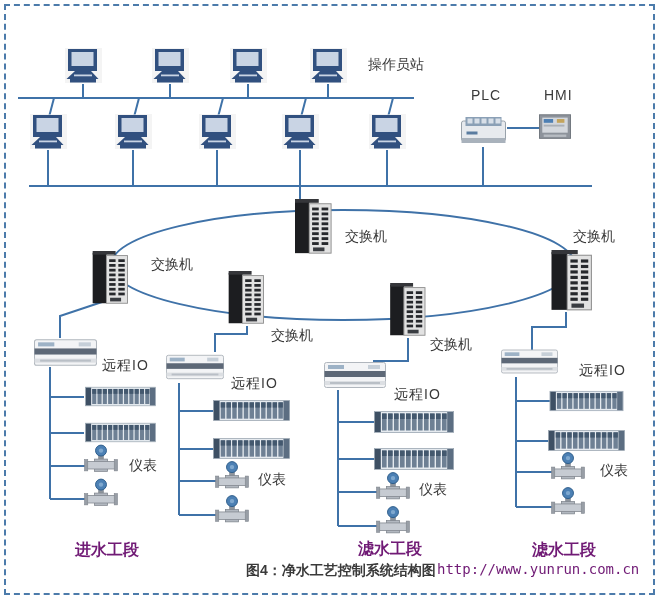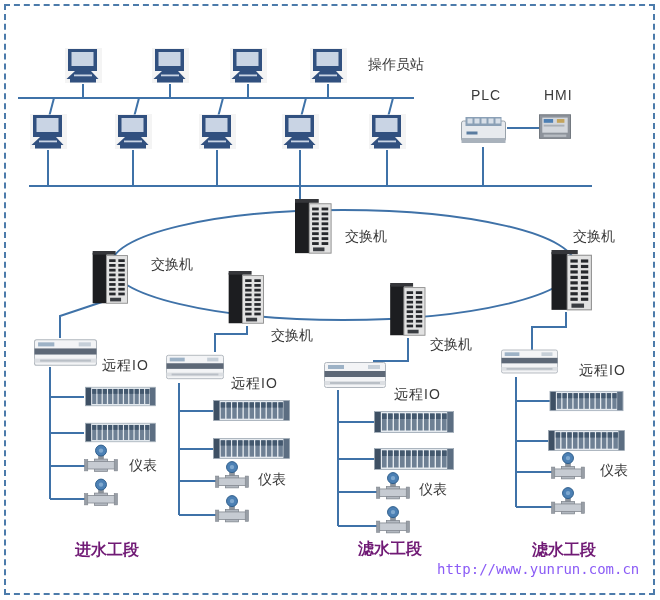--- a/index.html
+++ b/index.html
@@ -4,21 +4,21 @@
 <style>
   html,body{margin:0;padding:0;background:#fff;}
   #stage{position:relative;width:660px;height:600px;background:#ffffff;overflow:hidden;
          font-family:"Liberation Sans",sans-serif;}
   #frame{position:absolute;left:4px;top:4px;right:5px;bottom:5px;border:2px dashed #4c7bab;pointer-events:none;}
   svg{position:absolute;left:0;top:0;}
   .lbl{position:absolute;color:#3a3a3a;font-size:14px;white-space:nowrap;line-height:1.1;}
   .lbl-sm{font-size:14px;letter-spacing:1px;}
   .section{position:absolute;color:#701a75;font-size:16px;font-weight:bold;white-space:nowrap;}
   .caption{position:absolute;color:#3a3a3a;font-size:14px;font-weight:bold;white-space:nowrap;}
-  .url{position:absolute;color:#8b5cf6;font-size:14px;font-family:"DejaVu Sans Mono",monospace;white-space:nowrap;}
+  .url{position:absolute;color:#701a75;font-size:14px;font-family:"DejaVu Sans Mono",monospace;white-space:nowrap;}
 </style>
 </head>
 <body>
 
 <div id="stage">
 
   <svg width="660" height="600" viewBox="0 0 660 600">
     <defs>
       <symbol id="sym-computer" viewBox="0 0 44 38">
         <rect x="4" y="0" width="37" height="35" fill="#ebebeb" opacity="0.55"></rect>
@@ -219,16 +219,17 @@
 
   <div class="lbl" style="left:129px;top:458px;">仪表</div>
   <div class="lbl" style="left:258px;top:472px;">仪表</div>
   <div class="lbl" style="left:419px;top:482px;">仪表</div>
   <div class="lbl" style="left:600px;top:463px;">仪表</div>
 
   <div class="section" style="left:75px;top:540px;">进水工段</div>
   <div class="section" style="left:358px;top:539px;">滤水工段</div>
   <div class="section" style="left:532px;top:540px;">滤水工段</div>
 
+  <div class="caption" style="left:246px;top:562px;">图4：净水工艺控制系统结构图</div>
   <div class="url" style="left:437px;top:561px;">http://www.yunrun.com.cn</div>
 
   <div id="frame"></div>
 </div>
 
 </body></html>

